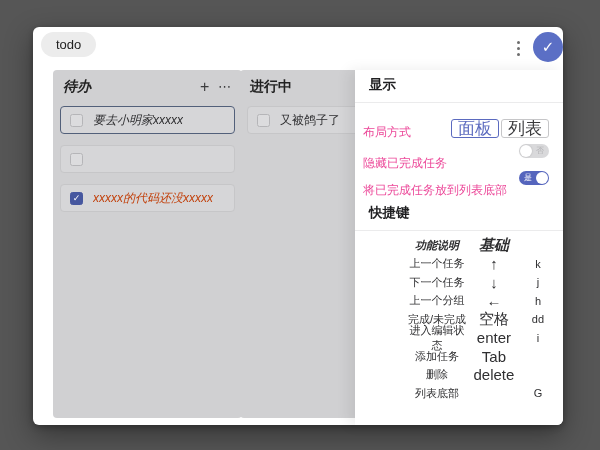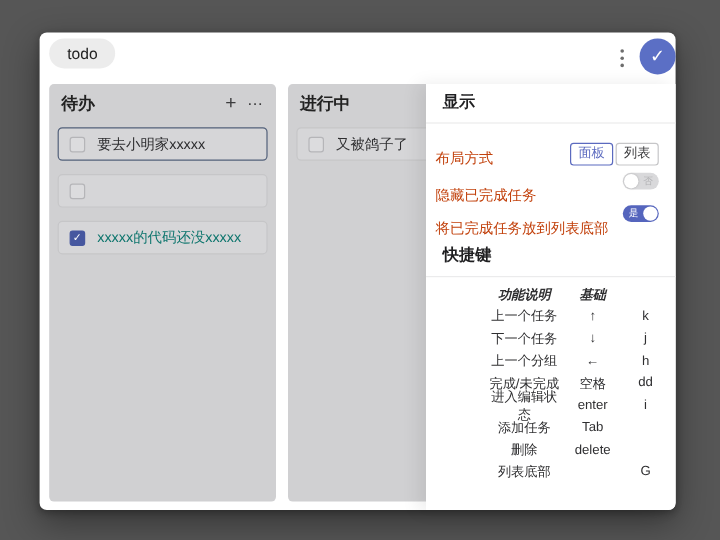--- a/index.html
+++ b/index.html
@@ -31,37 +31,37 @@
     position:absolute; right:0px; top:5px; width:30px; height:30px; border-radius:50%;
     display:flex; align-items:center; justify-content:center;
     color:#fff; font-size:15px; font-weight:bold; cursor:pointer;
   }
   
   .board { position:absolute; left:0; top:43px; right:0; bottom:0; }
   .column {
     position:absolute; top:0; height:348px; width:189px;
     background:#d0d0d2; border-radius:4px; padding:6px 7px;
   }
-  .col-1 { left:8px; }
+  .col-1 { left:20px;font-style:italic; }
   .col-2 { left:207px; }
   .col-head { display:flex; align-items:center; padding:2px 3px 10px 3px; }
   .col-title { font-size:14px; font-weight:bold; color:#222; flex:1; }
   .col-actions { display:flex; align-items:center; gap:9px; }
   .icon-btn { color:#3c3c3e; cursor:pointer; line-height:14px; }
   .icon-add { font-size:16px; font-weight:400; }
   .icon-more { font-size:13px; letter-spacing:1px; }
   .card {
     height:28px; margin-bottom:11px; background:#d6d6d8;
     border:1px solid #c6c6c8; border-radius:4px;
     display:flex; align-items:center; gap:10px; padding:0 9px;
     cursor:pointer;
   }
   .card.selected { border:1.5px solid #52607a; }
   .card-text { font-size:12px; color:#2e2e30; white-space:nowrap; overflow:hidden; }
-  .card.done .card-text { color:#0f766e; }
+  .card.done .card-text { color:#c2410c; }
   .checkbox {
     width:13px; height:13px; flex:0 0 13px; border-radius:2.5px;
     border:1px solid #b5b5b8; background:#dcdcde; cursor:pointer;
     display:flex; align-items:center; justify-content:center;
     font-size:9px; color:transparent;
   }
   .checkbox.checked { background:#46579f; border-color:#46579f; color:#fff; }
   
   .panel {
     position:absolute; top:43px; right:0; bottom:0; width:208px;
@@ -70,27 +70,27 @@
     display:flex; flex-direction:column;
   }
   .p-heading {
     font-size:13.5px; font-weight:bold; color:#1f1f21;
     padding:6px 14px 8px 14px; border-bottom:1px solid #ebebec;
   }
   .p-heading.second { padding-top:13px; }
   .p-row {
     display:flex; align-items:center; padding:0 14px 0 8px;
   }
-  .p-row-label { flex:1; font-size:12px; color:#c2410c;margin-top:25px; }
+  .p-row-label { flex:1; font-size:12px; color:#ec4899;margin-top:25px; }
   .row-layout { height:34px; }
   .row-toggle { height:27px; }
   
   .seg { display:flex; gap:2px; }
   .seg-btn {
-    font-size:11px; line-height:13px; padding:2px 6px; border-radius:3px;
+    font-size:17px; line-height:13px; padding:2px 6px; border-radius:3px;
     border:1px solid #c6c6c8; background:#fff; color:#3a3a3c; cursor:pointer;margin-top:16px;
   }
   .seg-btn.selected { border-color:#5b6abf; color:#5b6abf; }
   
   .toggle {
     position:relative; width:30px; height:14px; border-radius:7px; cursor:pointer; flex:0 0 30px;
   }
   .toggle .knob { position:absolute; top:1px; width:12px; height:12px; border-radius:50%; background:#fff; }
   .toggle .t-label { position:absolute; top:0; font-size:8px; line-height:14px; }
   .toggle.on  { background:#5565bd; }
@@ -99,21 +99,21 @@
   .toggle.off { background:#d9d9db; }
   .toggle.off .knob { left:1px; box-shadow:0 0 2px rgba(0,0,0,.2); }
   .toggle.off .t-label { right:5px; color:#b2b2b5; }
   .toggle.mini { width:27px; height:13px; flex:0 0 27px; margin:0 auto; }
   .toggle.mini .knob { width:11px; height:11px; }
   .toggle.mini .t-label { line-height:13px; left:5px; }
   
   .sc-table { padding:5px 6px 4px 2px;margin-left:48px; }
   .sc-row { display:flex; align-items:center; height:18.5px; }
   .sc-c1 { width:42%; text-align:center; font-size:11px; color:#2f2f31; }
-  .sc-c2 { width:33%; text-align:center; font-size:11px; color:#2f2f31; }
+  .sc-c2 { width:33%; text-align:center; font-size:15px; color:#2f2f31; }
   .sc-c3 { width:25%; text-align:center; font-size:11px; color:#2f2f31; }
   .sc-head .sc-c1, .sc-head .sc-c2 { font-weight:bold; font-style:italic; }
 </style>
 </head>
 <body>
 
 <div class="window">
 
   <div class="titlebar">
     <div class="app-pill">todo</div>

